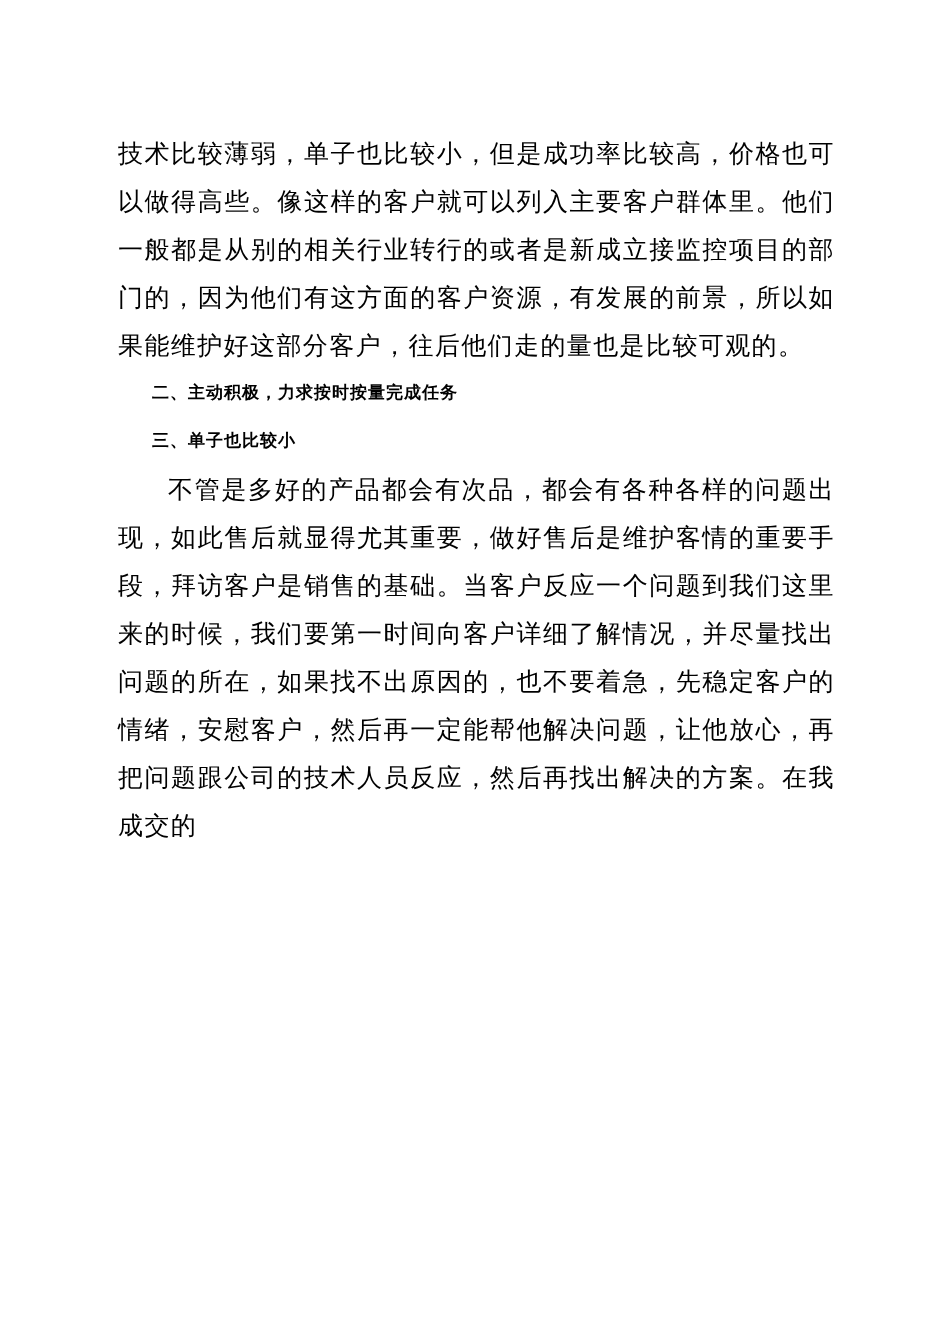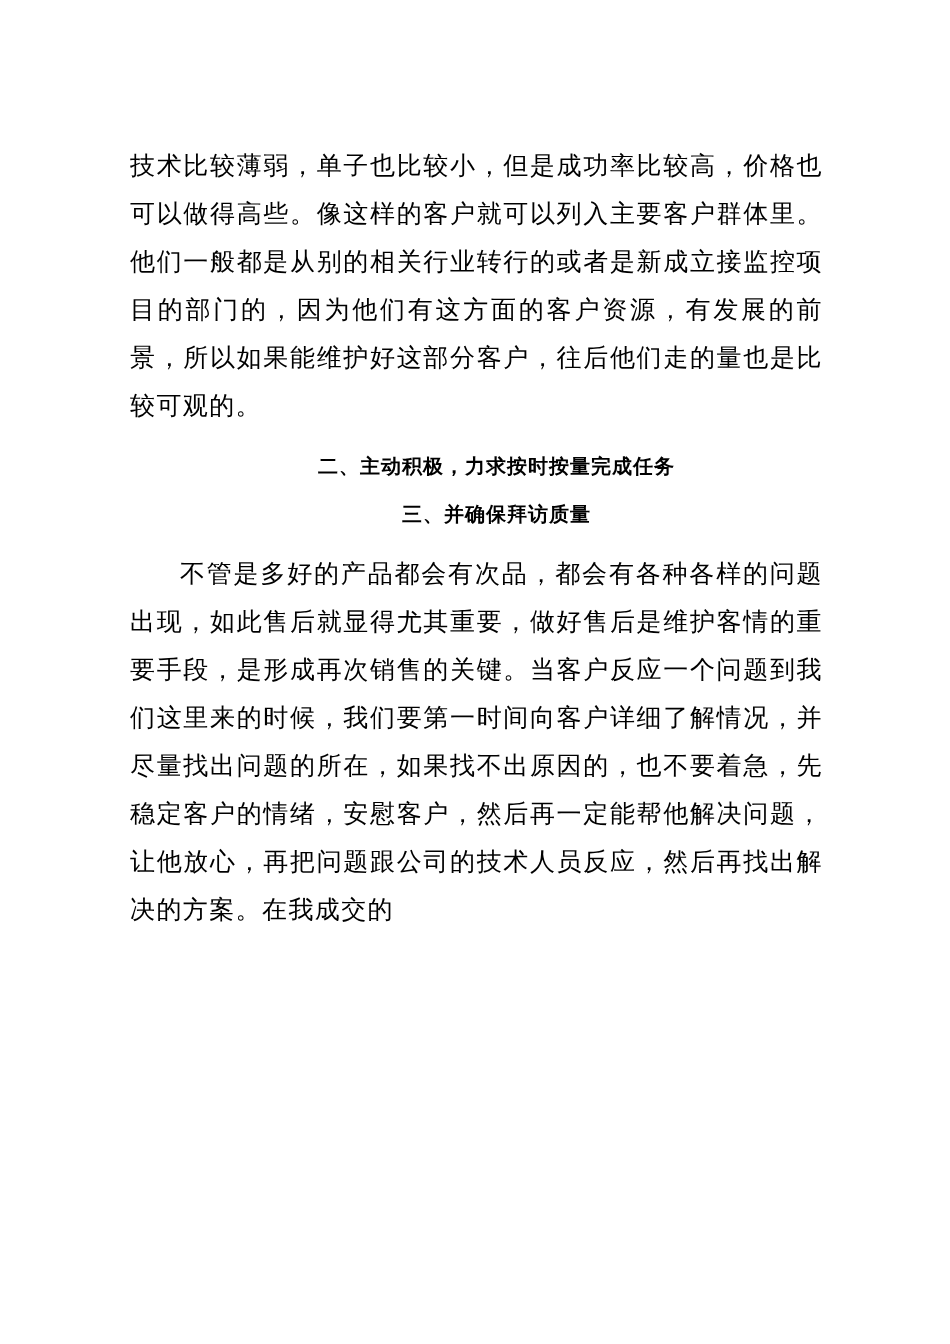--- a/index.html
+++ b/index.html
@@ -19,42 +19,42 @@
   .doc {
     font-family: "Liberation Serif", "DejaVu Serif", serif;
     font-size: 25px;
     line-height: 48px;
     letter-spacing: 1.4px;
     color: #000000;
     text-align: justify;
     text-justify: inter-character;
   }
   .paragraph {
-    margin: 12px;
+    margin: 0;
     padding: 0;
   }
   .paragraph.indent {
     text-indent: 2em;
   }
   .heading {
     margin: 0;
     padding: 0;
-    font-family: Liberation Sans, sans-serif;
+    font-family: Liberation Mono, monospace;
     font-weight: bold;
-    font-size: 20px;
+    font-size: 17px;
     line-height: 48px;
     letter-spacing: 1px;
     text-indent: 2em;
-    text-align: center;
+    text-align: left;
     color: #000000;
   }
 </style>
 </head>
 <body>
 
 <div class="page">
   <div class="doc">
     <p class="paragraph">技术比较薄弱，单子也比较小，但是成功率比较高，价格也可以做得高些。像这样的客户就可以列入主要客户群体里。他们一般都是从别的相关行业转行的或者是新成立接监控项目的部门的，因为他们有这方面的客户资源，有发展的前景，所以如果能维护好这部分客户，往后他们走的量也是比较可观的。</p>
     <h2 class="heading">二、主动积极，力求按时按量完成任务</h2>
-    <h2 class="heading">三、并确保拜访质量</h2>
-    <p class="paragraph indent">不管是多好的产品都会有次品，都会有各种各样的问题出现，如此售后就显得尤其重要，做好售后是维护客情的重要手段，是形成再次销售的关键。当客户反应一个问题到我们这里来的时候，我们要第一时间向客户详细了解情况，并尽量找出问题的所在，如果找不出原因的，也不要着急，先稳定客户的情绪，安慰客户，然后再一定能帮他解决问题，让他放心，再把问题跟公司的技术人员反应，然后再找出解决的方案。在我成交的</p>
+    <h2 class="heading">三、单子也比较小</h2>
+    <p class="paragraph indent">不管是多好的产品都会有次品，都会有各种各样的问题出现，如此售后就显得尤其重要，做好售后是维护客情的重要手段，拜访客户是销售的基础。当客户反应一个问题到我们这里来的时候，我们要第一时间向客户详细了解情况，并尽量找出问题的所在，如果找不出原因的，也不要着急，先稳定客户的情绪，安慰客户，然后再一定能帮他解决问题，让他放心，再把问题跟公司的技术人员反应，然后再找出解决的方案。在我成交的</p>
   </div>
 </div>
 
 </body></html>

